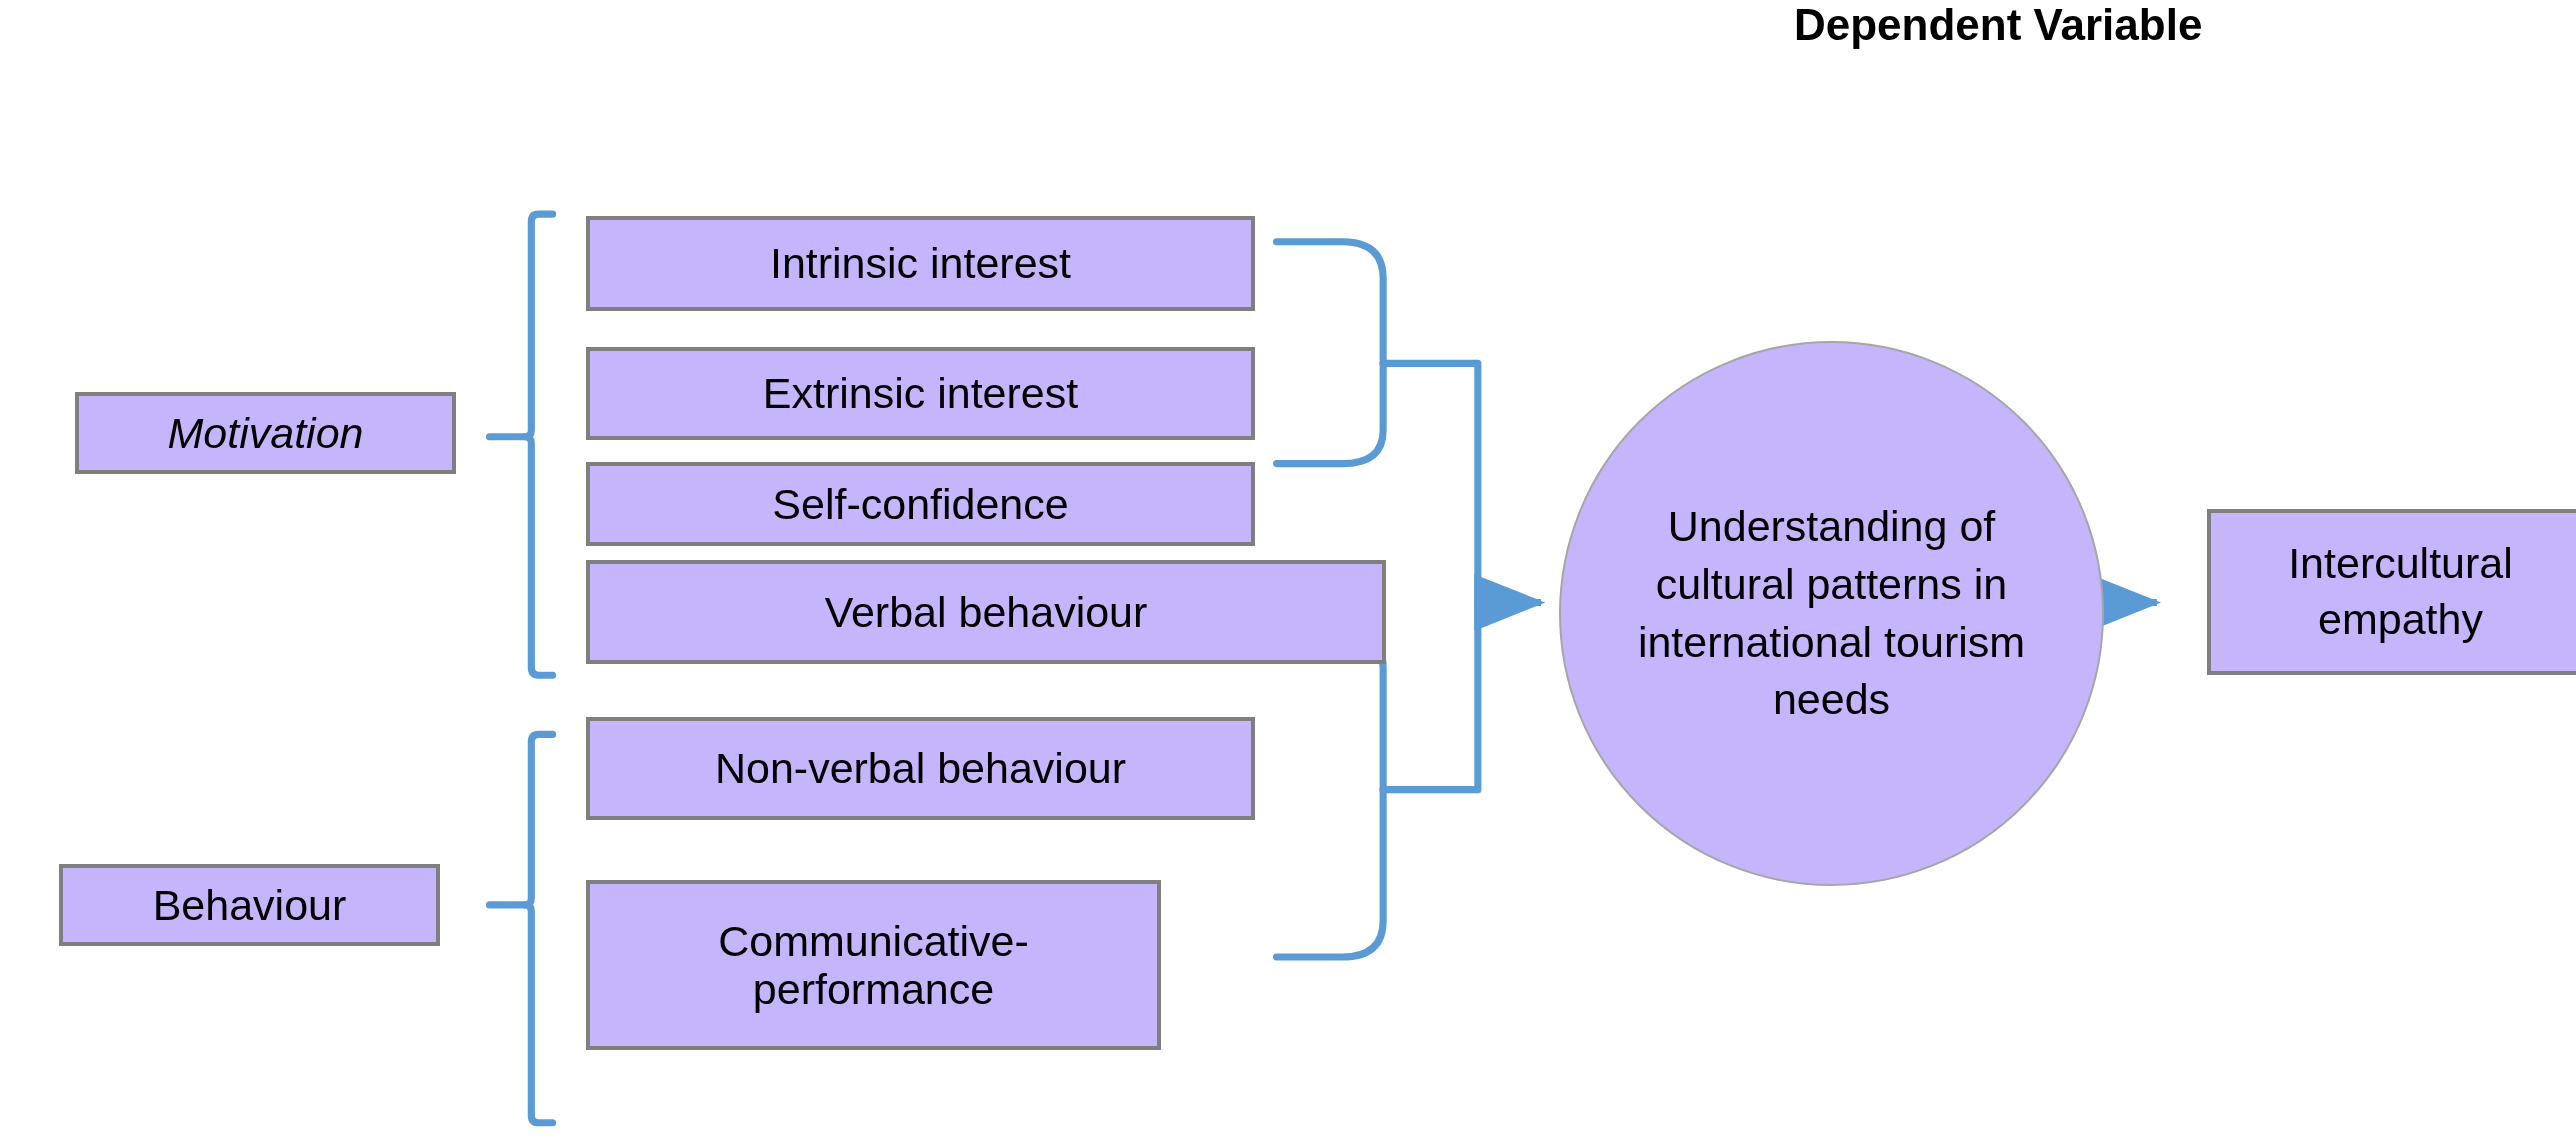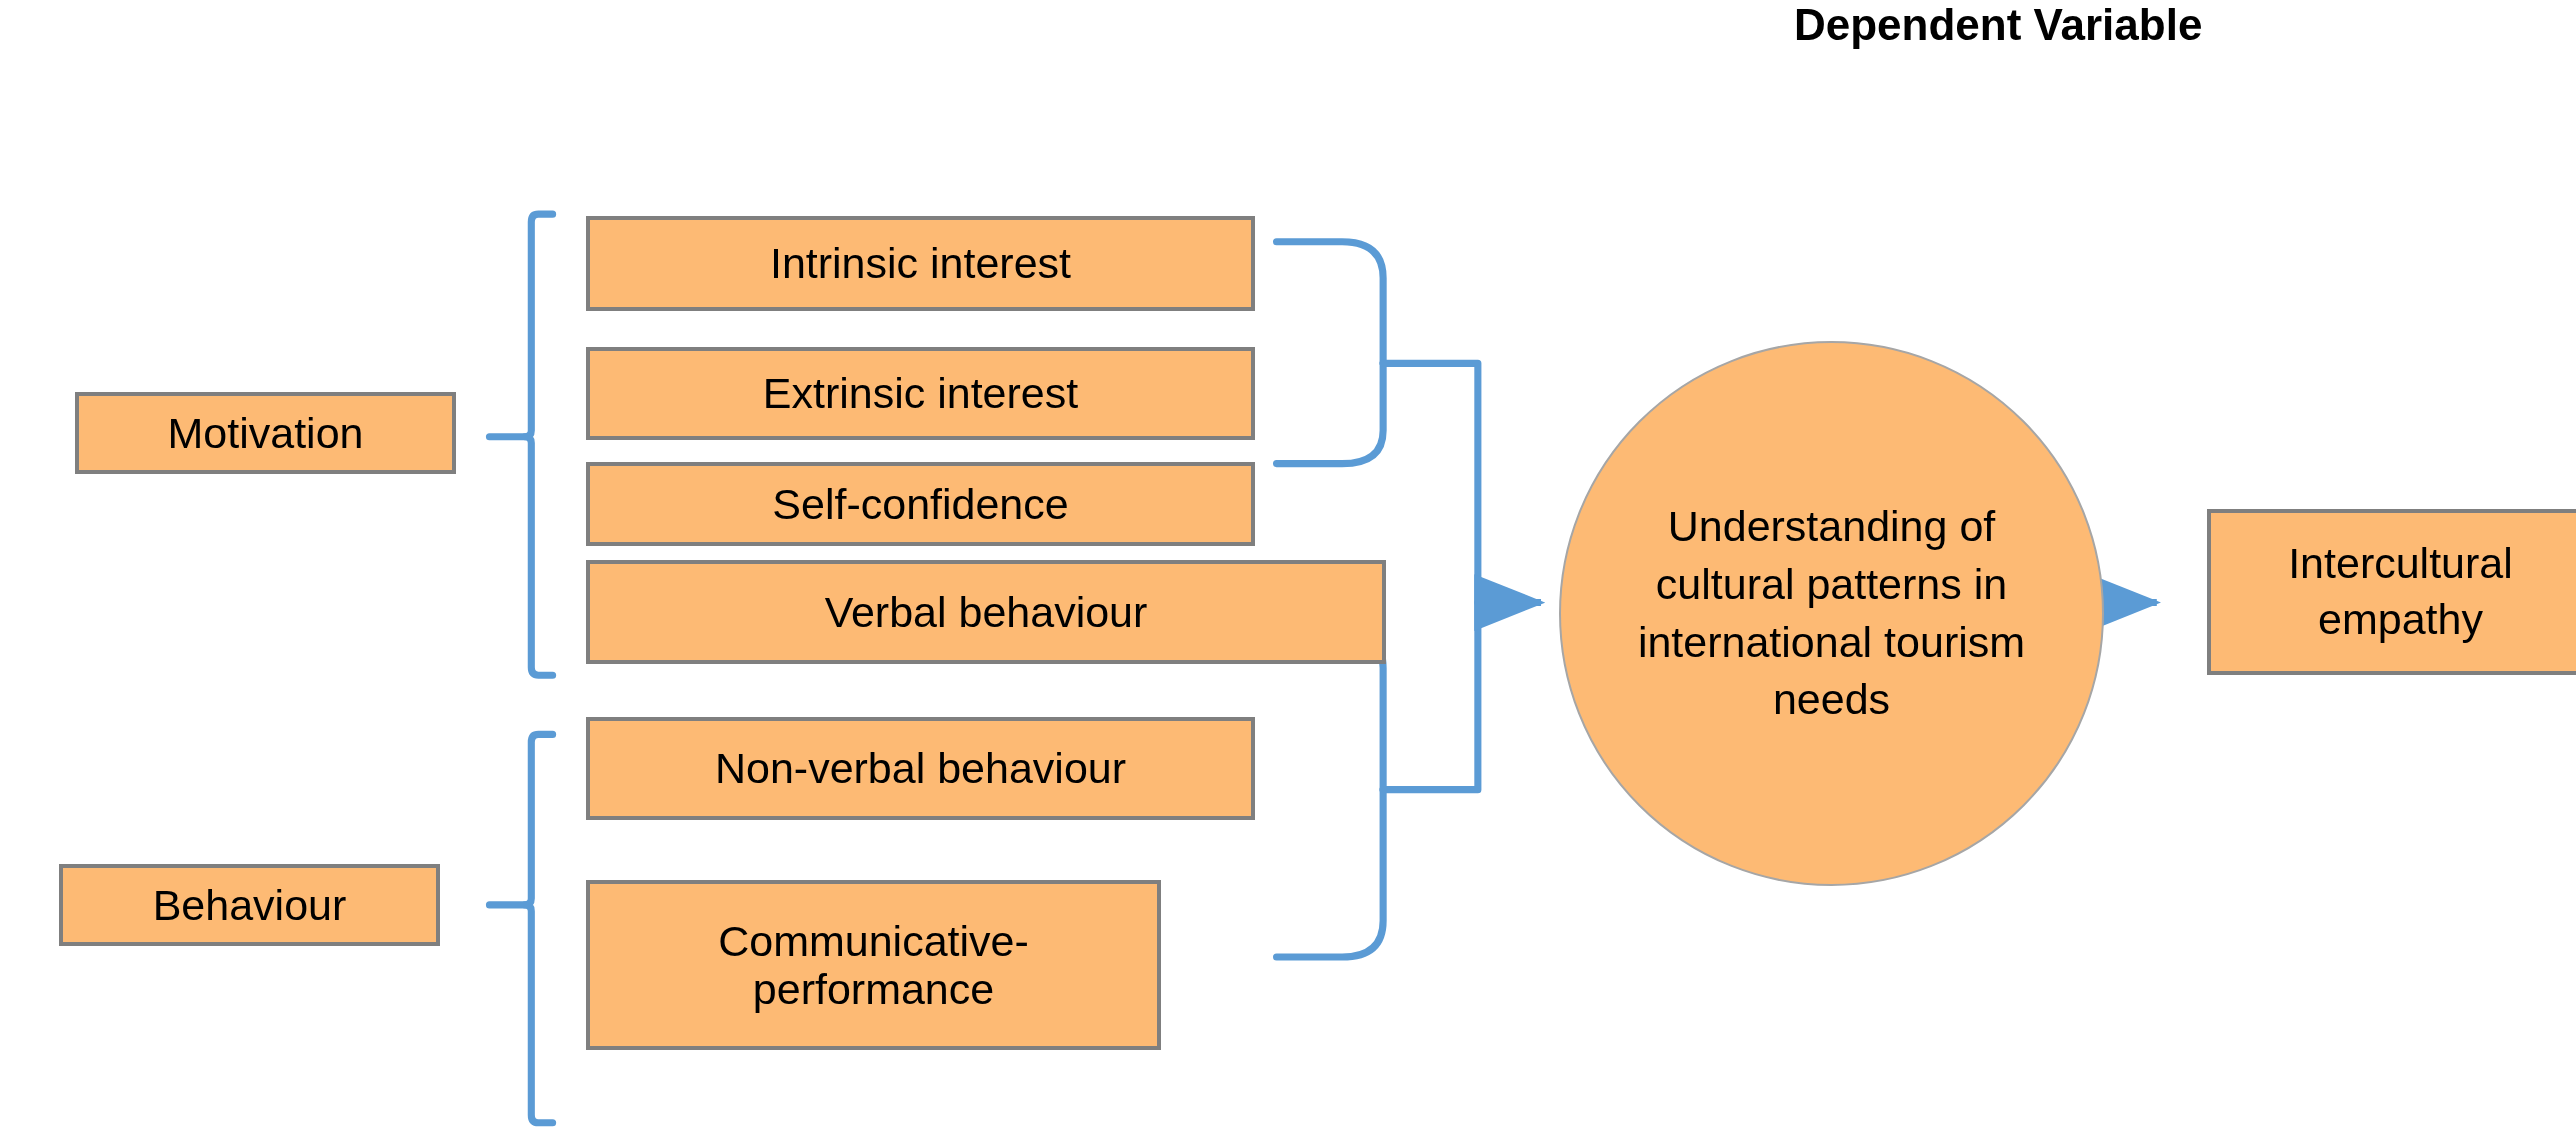--- a/index.html
+++ b/index.html
@@ -25,33 +25,33 @@
     letter-spacing: 0px;
     white-space: nowrap;
   }
   #hdr-independent { left: 20.5px; top: 0px; }
   #hdr-dependent  { left: 1794px; top: 0px; }
 
   .node {
     position: absolute;
     box-sizing: border-box;
     border: 4px solid #7f7f7f;
-    background: #fdba74;
+    background: #c4b5fd;
     display: flex;
     align-items: center;
     justify-content: center;
     text-align: center;
     color: #000000;
     font-size: 43px;
     line-height: 1.12;
     padding: 1.6px 8px;
   }
 
   
-  #node-motivation { left: 75px;  top: 392px;  width: 381px; height: 82px; }
+  #node-motivation { left: 75px;  top: 392px;  width: 381px; height: 82px; font-style: italic; }
   #node-behaviour  { left: 59px;  top: 864px; width: 381px; height: 82px; }
 
   
   #node-intrinsic      { left: 586px; top: 216px;  width: 669px; height: 95px; }
   #node-extrinsic      { left: 586px; top: 347px;  width: 669px; height: 93px; }
   #node-selfconfidence { left: 586px; top: 462px;  width: 669px; height: 84px; }
   #node-verbal         { left: 586px; top: 560px;  width: 800px; height: 104px; }
   #node-nonverbal      { left: 586px; top: 717px;  width: 669px; height: 103px; }
   #node-communicative  { left: 586px; top: 880px; width: 575px; height: 170px; }
 

